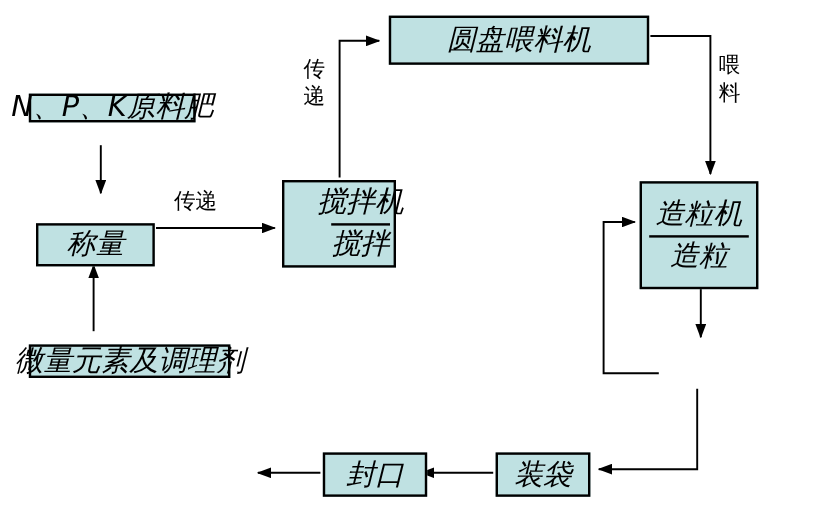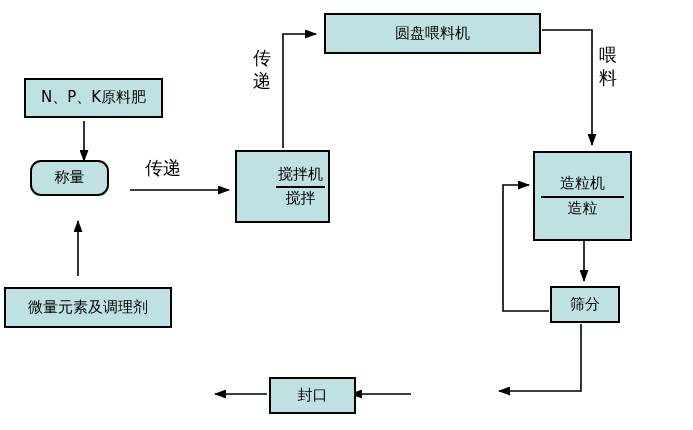--- a/index.html
+++ b/index.html
@@ -13,24 +13,25 @@
   }
   .connectors { position:absolute; left:0; top:0; width:693px; height:430px; }
   .node {
     position:absolute;
     box-sizing:border-box;
     background:var(--node-fill, #bfe1e2);
     border:2px solid var(--node-border, #000000);
     display:flex;
     align-items:center;
     justify-content:center;
-    font-size:15px;
+    font-size:24px;
     line-height:1.15;
     text-align:right;
     white-space:nowrap;
+    font-style:italic;
   }
   .two-line { flex-direction:column; padding:3px 0; }
   .fraction-divider {
     width:88%;
     height:0;
     border-top:2px solid #000;
     margin:3px auto 2px auto;
   }
   .edge-label {
     position:absolute;
@@ -38,27 +39,27 @@
     line-height:1.3;
     white-space:nowrap;
   }
   .edge-label.vertical {
     width:20px;
     white-space:normal;
     word-break:break-all;
     text-align:center;
   }
   
-  #n-npk        { left:24px;  top:78px;  width:139px; height:40px; }
-  #n-weighing   { left:30px;  top:160px; width:79px;  height:36px;border-radius:11px; }
+  #n-npk        { left:24px;  top:78px;  width:139px; height:24px; }
+  #n-weighing   { left:30px;  top:186px; width:99px;  height:36px; }
   #n-mixer      { left:235px; top:150px; width:95px;  height:73px;padding-left:36px; }
   #n-disc       { left:324px; top:13px;  width:217px; height:41px; }
   #n-granulator { left:533px; top:151px; width:99px;  height:90px; }
   #n-screening  { left:550px; top:286px; width:70px;  height:37px; }
-  #n-trace      { left:4px;  top:287px; width:168px; height:41px; }
+  #n-trace      { left:24px;  top:287px; width:168px; height:28px; }
   #n-bagging    { left:413px; top:377px; width:79px;  height:37px; }
   #n-sealing    { left:269px; top:377px; width:87px;  height:37px; }
   #n-product    { left:138px; top:377px; width:69px;  height:37px; }
   
   #lbl-transfer1 { left:145px; top:156px; }
   #lbl-transfer2 { left:252px; top:46px;  }
   #lbl-feeding   { left:598px; top:43px;  }
 </style>
 </head>
 <body>
@@ -96,24 +97,24 @@
   </div>
 
   <div class="node" id="n-disc">圆盘喂料机</div>
 
   <div class="node two-line" id="n-granulator">
     <div>造粒机</div>
     <div class="fraction-divider"></div>
     <div>造粒</div>
   </div>
 
-  <div class="node" id="n-screening">筛分</div>
 
   <div class="node" id="n-trace">微量元素及调理剂</div>
 
+  <div class="node" id="n-bagging">装袋</div>
 
   <div class="node" id="n-sealing">封口</div>
 
 
   <div class="edge-label" id="lbl-transfer1">传递</div>
 
   <div class="edge-label vertical" id="lbl-transfer2">传递</div>
 
   <div class="edge-label vertical" id="lbl-feeding">喂料</div>
 

